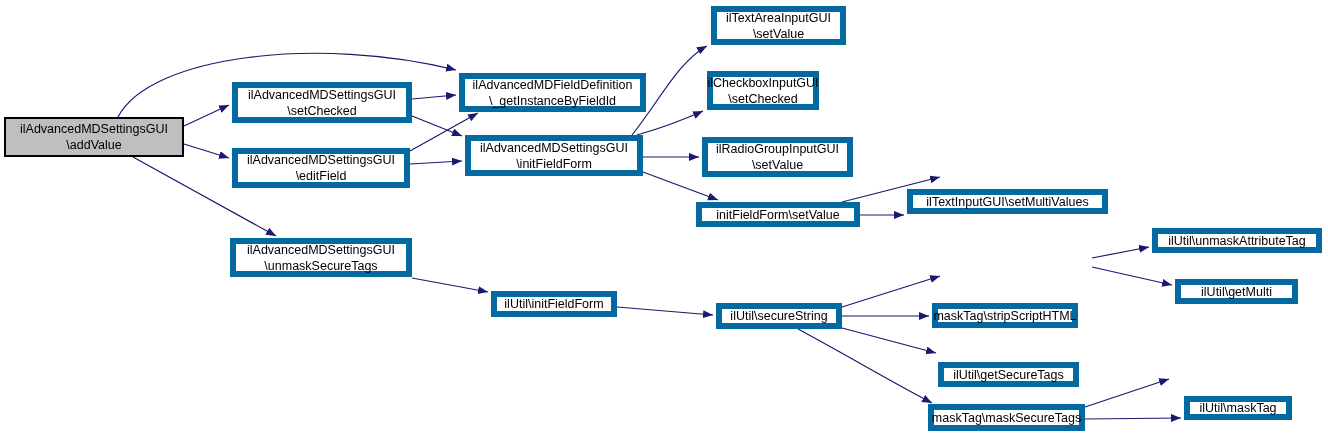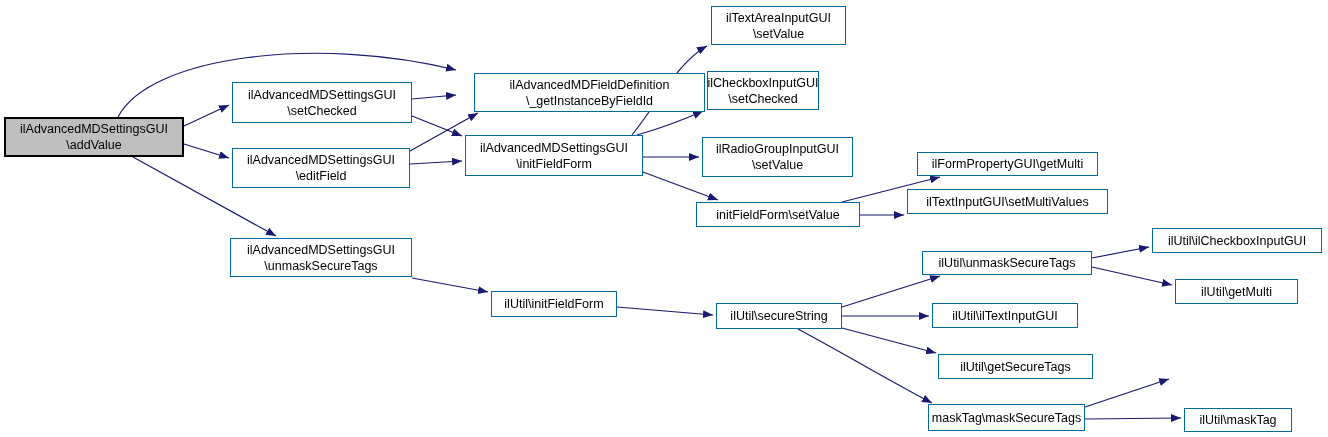--- a/index.html
+++ b/index.html
@@ -19,21 +19,21 @@
   }
   .edge-layer path.edge {
     fill: none;
     stroke: #191970;
     stroke-width: 1.2;
   }
   .node {
     position: absolute;
     box-sizing: border-box;
     background: #ffffff;
-    border: 1px solid #0369a1;
+    border: 6px solid #0369a1;
     color: #000000;
     display: flex;
     flex-direction: column;
     align-items: center;
     justify-content: center;
     text-align: center;
     font-size: 12.5px;
     line-height: 16px;
     white-space: nowrap;
     z-index: 1;
@@ -96,21 +96,21 @@
   <div class="node" style="left:232px;top:148px;width:178px;height:40px">
     <span>ilAdvancedMDSettingsGUI</span>
     <span>\editField</span>
   </div>
 
   <div class="node" style="left:230px;top:238px;width:182px;height:39px">
     <span>ilAdvancedMDSettingsGUI</span>
     <span>\unmaskSecureTags</span>
   </div>
 
-  <div class="node" style="left:474px;top:73px;width:231px;height:39px">
+  <div class="node" style="left:459px;top:73px;width:187px;height:39px">
     <span>ilAdvancedMDFieldDefinition</span>
     <span>\_getInstanceByFieldId</span>
   </div>
 
   <div class="node" style="left:465px;top:135px;width:178px;height:41px">
     <span>ilAdvancedMDSettingsGUI</span>
     <span>\initFieldForm</span>
   </div>
 
   <div class="node" style="left:711px;top:6px;width:135px;height:39px">
@@ -125,58 +125,52 @@
 
   <div class="node" style="left:702px;top:137px;width:151px;height:40px">
     <span>ilRadioGroupInputGUI</span>
     <span>\setValue</span>
   </div>
 
   <div class="node" style="left:696px;top:202px;width:164px;height:25px">
     <span>initFieldForm\setValue</span>
   </div>
 
-  <div class="node" style="left:917px;top:152px;width:181px;height:24px">
-    <span>ilFormPropertyGUI\getMulti</span>
-  </div>
 
   <div class="node" style="left:907px;top:189px;width:201px;height:25px">
     <span>ilTextInputGUI\setMultiValues</span>
   </div>
 
   <div class="node" style="left:491px;top:291px;width:126px;height:26px">
     <span>ilUtil\initFieldForm</span>
   </div>
 
   <div class="node" style="left:716px;top:303px;width:126px;height:26px">
     <span>ilUtil\secureString</span>
   </div>
 
-  <div class="node" style="left:922px;top:251px;width:170px;height:24px">
-    <span>ilUtil\unmaskSecureTags</span>
+
+  <div class="node" style="left:932px;top:303px;width:146px;height:25px">
+    <span>maskTag\stripScriptHTML</span>
   </div>
 
-  <div class="node" style="left:932px;top:303px;width:146px;height:25px">
-    <span>ilUtil\ilTextInputGUI</span>
-  </div>
-
-  <div class="node" style="left:938px;top:354px;width:155px;height:25px">
+  <div class="node" style="left:938px;top:362px;width:141px;height:25px">
     <span>ilUtil\getSecureTags</span>
   </div>
 
   <div class="node" style="left:928px;top:404px;width:157px;height:27px">
     <span>maskTag\maskSecureTags</span>
   </div>
 
   <div class="node" style="left:1152px;top:228px;width:170px;height:25px">
-    <span>ilUtil\ilCheckboxInputGUI</span>
+    <span>ilUtil\unmaskAttributeTag</span>
   </div>
 
   <div class="node" style="left:1175px;top:279px;width:123px;height:25px">
     <span>ilUtil\getMulti</span>
   </div>
 
 
-  <div class="node" style="left:1184px;top:408px;width:108px;height:24px">
+  <div class="node" style="left:1184px;top:396px;width:108px;height:24px">
     <span>ilUtil\maskTag</span>
   </div>
 
 </div>
 
 </body></html>

